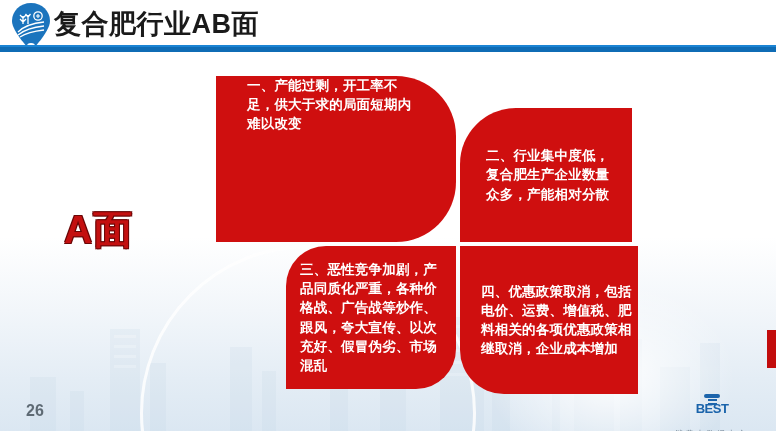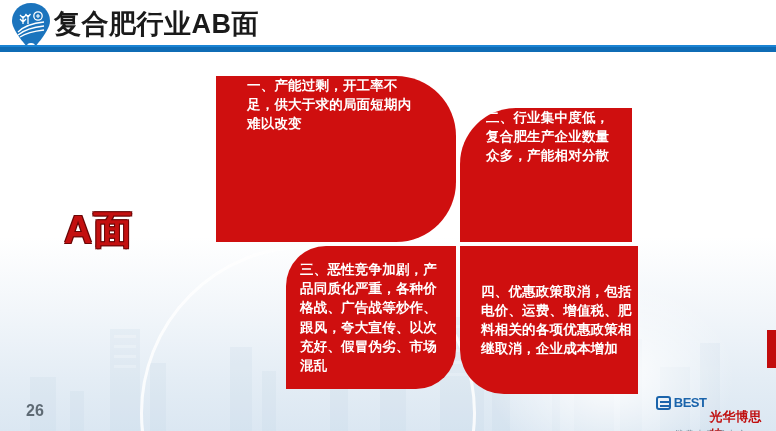--- a/index.html
+++ b/index.html
@@ -51,39 +51,39 @@
 
   
   #box1{left:216px;top:76px;width:240px;height:166px;
         border-radius:0 60px 60px 0;
         display:flex;align-items:flex-start;justify-content:center;}
   #box1 .txt{width:178px;}
 
   
   #box2{left:460px;top:108px;width:172px;height:134px;
         border-radius:56px 0 0 0;
-        display:flex;align-items:flex-start;justify-content:center;}
+        display:flex;align-items:center;justify-content:center;}
   #box2 .txt{width:134px;padding-left:14px;}
 
   
   #box3{left:286px;top:246px;width:170px;height:143px;
         border-radius:40px 0 40px 0;
         display:flex;align-items:center;justify-content:center;}
   #box3 .txt{width:148px;padding-left:6px;}
 
   
   #box4{left:460px;top:246px;width:178px;height:148px;
         border-radius:0 0 0 44px;
         display:flex;align-items:center;justify-content:center;padding-left:8px;}
   #box4 .txt{width:152px;padding-left:8px;}
 
   
   .page-num{position:absolute;left:26px;top:402px;font-size:16px;color:#5e6a74;font-weight:bold;}
   .brand{position:absolute;right:8px;top:394px;width:112px;height:32px;}
-  .brand-row{display:flex;align-items:center;gap:3px;height:17px;}
+  .brand-row{display:flex;align-items:center;gap:3px;height:17px;flex-direction:column;}
   .brand-mark{
     width:16px;height:14px;border:2px solid #1b64ab;border-radius:3px;
     position:relative;box-sizing:border-box;
   }
   .brand-mark:after{content:"";position:absolute;left:2px;top:3px;width:9px;height:2px;
     background:#1b64ab;box-shadow:0 4px 0 #1b64ab;}
   .brand-best{font-size:13px;font-weight:bold;color:#1b64ab;letter-spacing:-.5px;}
   .brand-cn{font-size:13px;font-weight:bold;color:#c00f0f;letter-spacing:0;margin-top:46px;}
   .brand-sub{font-size:7.5px;color:#6b7d8c;letter-spacing:3px;text-align:center;margin-top:18px;}
   .red-tab{position:absolute;right:0;top:330px;width:9px;height:38px;background:#c20c0c;}

